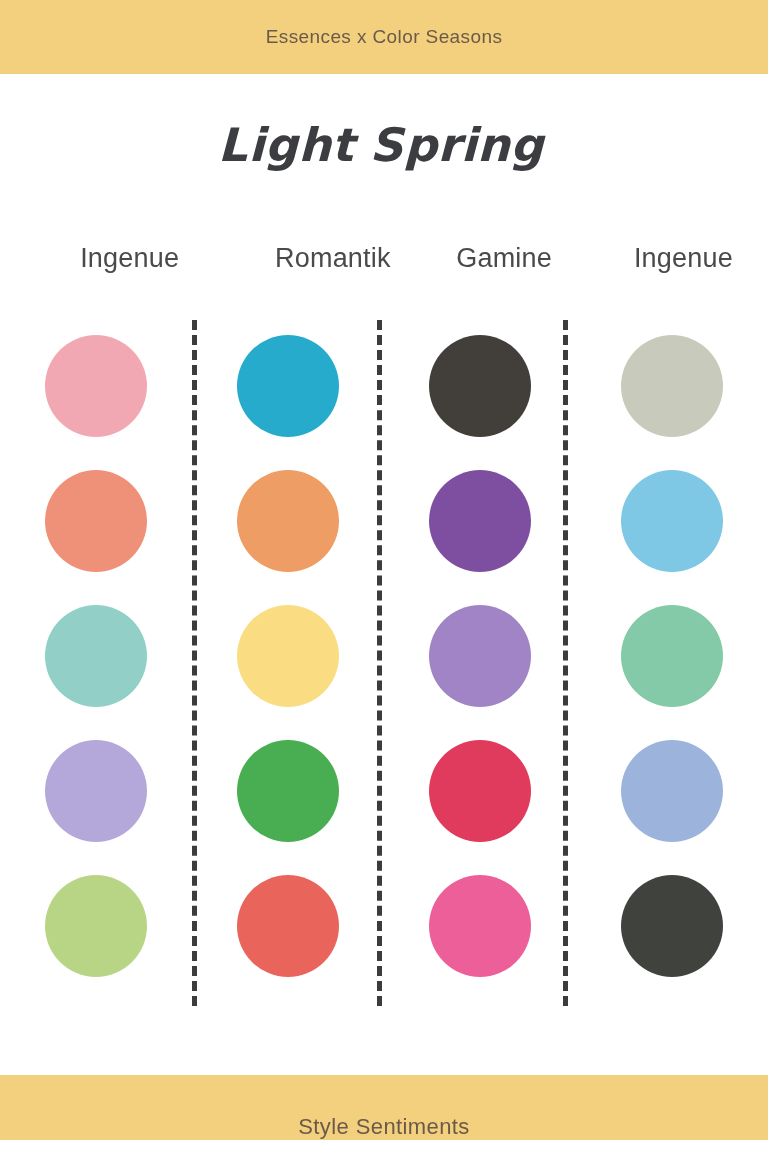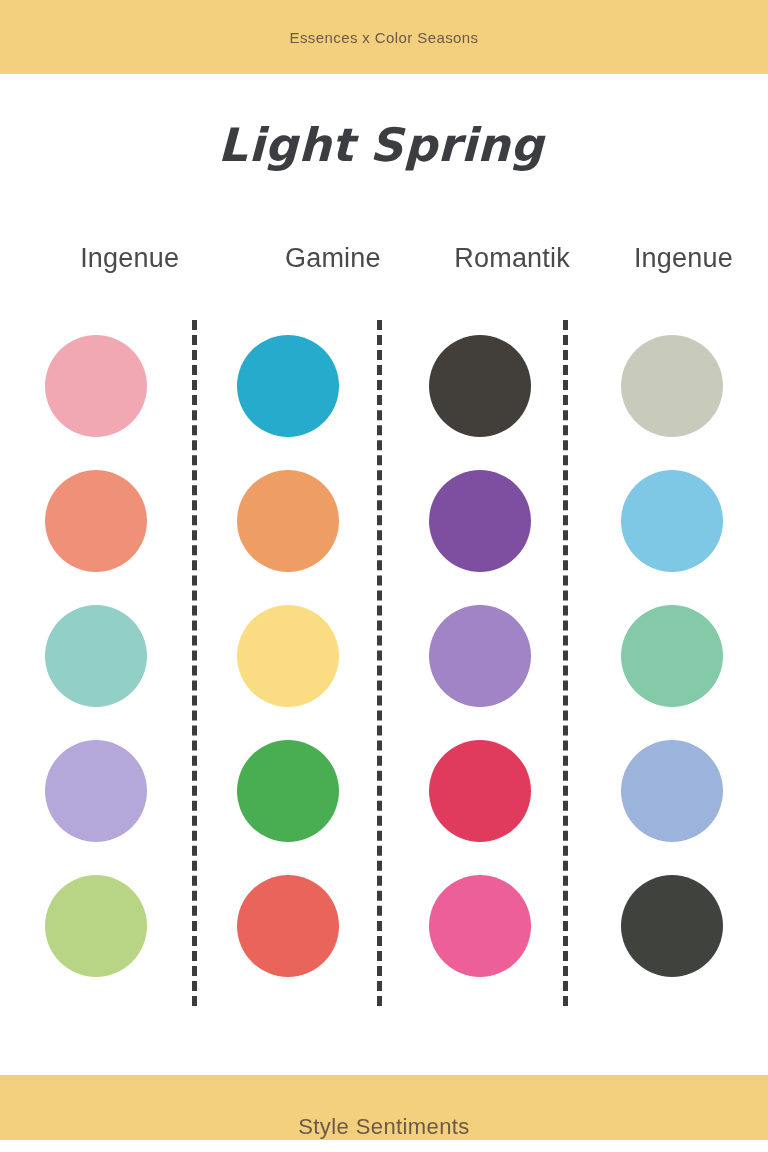--- a/index.html
+++ b/index.html
@@ -32,21 +32,21 @@
     width: 768px;
     height: 74px;
     background: #f2d07e;
     display: flex;
     align-items: center;
     justify-content: center;
     box-sizing: border-box;
   }
   .header-title {
     font-family: "Liberation Sans", sans-serif;
-    font-size: 15px;
+    font-size: 19px;
     font-weight: 400;
     letter-spacing: 0.4px;
     color: #6b5a49;
     white-space: nowrap;
   }
 
   
   .season-title-wrap {
     position: absolute;
     left: 0;
@@ -160,22 +160,22 @@
   <div class="header-band" style="background: rgb(242, 208, 126);">
     <div class="header-title" style="color: rgb(107, 90, 73);">Essences x Color Seasons</div>
   </div>
 
   <div class="season-title-wrap">
     <div class="season-title" style="color: rgb(59, 61, 64);">Light Spring</div>
   </div>
 
   <div class="col-headers">
     <div class="col-header c0" style="color: rgb(74, 74, 76);">Ingenue</div>
+    <div class="col-header c2" style="color: rgb(74, 74, 76);">Romantik</div>
     <div class="col-header c1" style="color: rgb(74, 74, 76);">Gamine</div>
-    <div class="col-header c2" style="color: rgb(74, 74, 76);">Romantik</div>
     <div class="col-header c3" style="color: rgb(74, 74, 76);">Ingenue</div>
   </div>
 
   <div class="grid-area">
 
     <div class="divider d0" style="border-left-color: rgb(60, 60, 62);"></div>
     <div class="divider d1" style="border-left-color: rgb(60, 60, 62);"></div>
     <div class="divider d2" style="border-left-color: rgb(60, 60, 62);"></div>
 
     <div class="columns">

